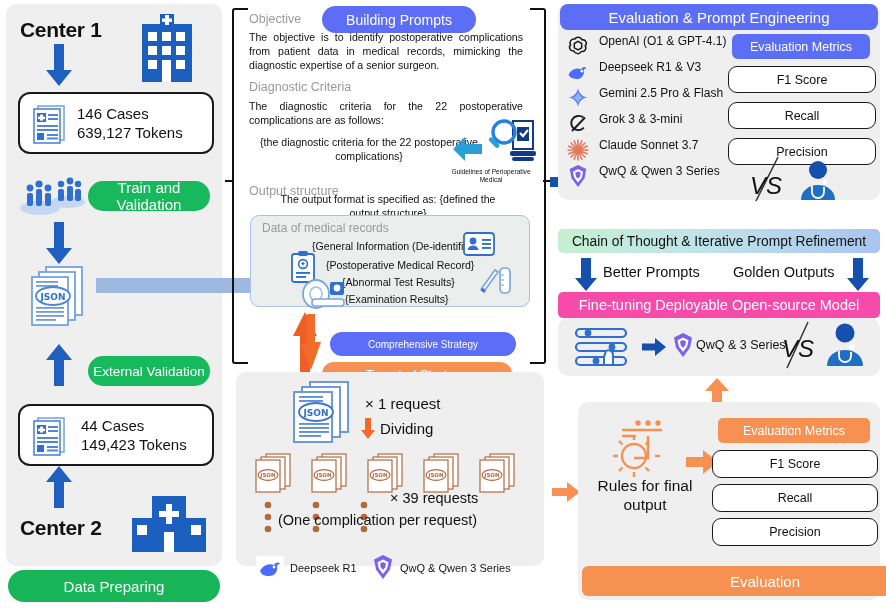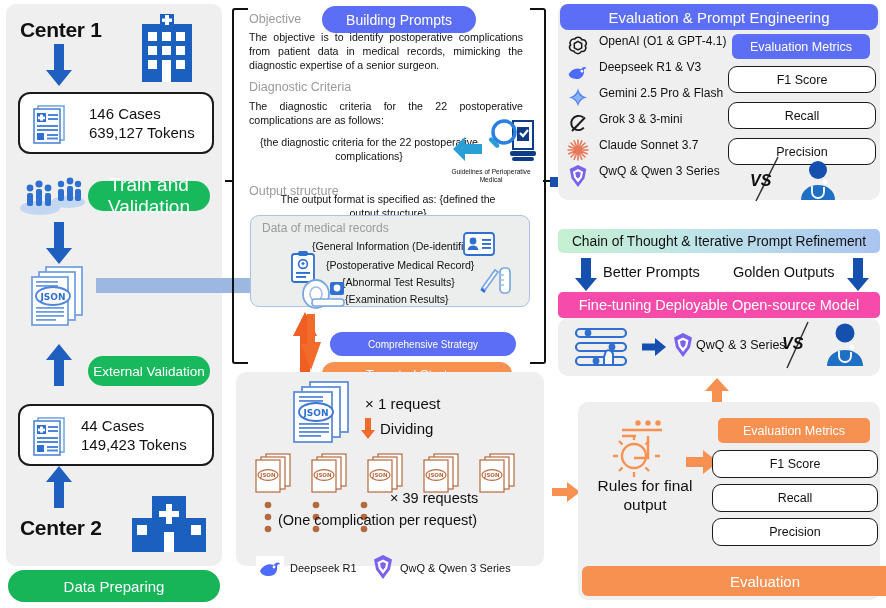--- a/index.html
+++ b/index.html
@@ -14,21 +14,21 @@
   .obox{background:#fff;border:2px solid #1a1a1a;border-radius:12px;display:flex;align-items:center;}
   .metric{background:#fff;border:1.6px solid #1a1a1a;border-radius:9px;display:flex;align-items:center;justify-content:center;}
 
   
   #leftPanel{left:6px;top:4px;width:216px;height:562px;}
   #center1Label{left:20px;top:18px;font-size:21px;font-weight:bold;color:#111;letter-spacing:-.3px;}
   #center2Label{left:20px;top:516px;font-size:21px;font-weight:bold;color:#111;letter-spacing:-.3px;}
   #casesBox1{left:18px;top:92px;width:192px;height:58px;}
   #casesBox2{left:18px;top:404px;width:192px;height:58px;}
   .casesTxt{font-size:15px;color:#111;line-height:1.28;}
-  #trainPill{left:88px;top:181px;width:122px;height:30px;background:#18b85c;font-size:19px;}
+  #trainPill{left:88px;top:181px;width:122px;height:30px;background:#18b85c;font-size:15px;}
   #extPill{left:88px;top:356px;width:122px;height:30px;background:#18b85c;font-size:13.5px;}
   #dataPrepPill{left:8px;top:570px;width:212px;height:32px;background:#17b558;font-size:15px;}
   .brk{position:absolute;width:14px;border:2.2px solid #111;}
   #brkL{left:232px;top:8px;height:352px;border-right:none;border-radius:3px 0 0 3px;}
   #brkR{left:530px;top:8px;height:352px;border-left:none;border-radius:0 3px 3px 0;}
   #brkLnub{left:225px;top:180px;width:9px;height:0;border-top:2.2px solid #111;border-left:none;border-right:none;border-bottom:none;}
   #brkRnub{left:543px;top:180px;width:10px;height:0;border-top:2.2px solid #111;border-left:none;border-right:none;border-bottom:none;}
 
   #buildPill{left:322px;top:6px;width:154px;height:27px;background:#5b6ef5;font-size:14px;}
   .secHead{font-size:12.5px;color:#9a9a9a;}
@@ -82,21 +82,21 @@
   #ftPanel{left:558px;top:318px;width:322px;height:58px;}
   #ftQw{left:676px;top:338px;font-size:12.5px;color:#111;}
 
   #finPanel{left:578px;top:402px;width:302px;height:198px;}
   #rulesLbl{left:586px;top:477px;width:118px;font-size:15.5px;color:#111;text-align:center;line-height:1.2;}
   #em2Pill{left:718px;top:418px;width:152px;height:25px;background:#f79152;font-size:12.5px;border-radius:5px;}
   .emBox2{position:absolute;left:712px;width:164px;height:26px;font-size:12.5px;color:#111;}
   #e2a{top:450px;} #e2b{top:484px;} #e2c{top:518px;}
   #evalPill2{left:582px;top:566px;width:294px;height:30px;background:#f79152;font-size:15px;border-radius:6px;}
 
-  .vsTxt{font-size:16px;font-weight:bold;font-style:italic;color:#111;}
+  .vsTxt{font-size:24px;font-weight:normal;font-style:italic;color:#111;}
 </style>
 </head>
 <body>
 
 <div class="abs panel" id="leftPanel"></div>
 
 <div class="abs" id="center1Label">Center 1</div>
 
 <svg class="abs" style="left:124px;top:8px" width="86" height="76" viewBox="0 0 86 76">
   <rect x="18" y="16" width="50" height="58" fill="#1b5fbf"></rect>
@@ -132,21 +132,21 @@
         <rect x="19" y="17" width="10" height="2"></rect>
     <rect x="8" y="24" width="21" height="2"></rect>
         <rect x="8" y="28" width="21" height="2"></rect>
       </g>
     <rect x="8" y="32" width="7" height="7" fill="#2f6fd0"></rect>
     <g fill="#4f86d8">
         <rect x="18" y="33" width="11" height="2"></rect>
         <rect x="18" y="36.5" width="11" height="2"></rect>
       </g>
   </svg>
-  <div style="margin-left:20px">
+  <div style="margin-left:8px">
     <div class="casesTxt">146 Cases</div>
     <div class="casesTxt">639,127 Tokens</div>
   </div>
 </div>
 
 <svg class="abs" style="left:18px;top:172px" width="68" height="46" viewBox="0 0 68 46">
   <ellipse cx="22" cy="36" rx="20" ry="7" fill="#c3d6f2"></ellipse>
     <ellipse cx="50" cy="30" rx="17" ry="6" fill="#c3d6f2"></ellipse>
   <g fill="#2f6fd0">
     <circle cx="12" cy="16" r="3.4"></circle>

